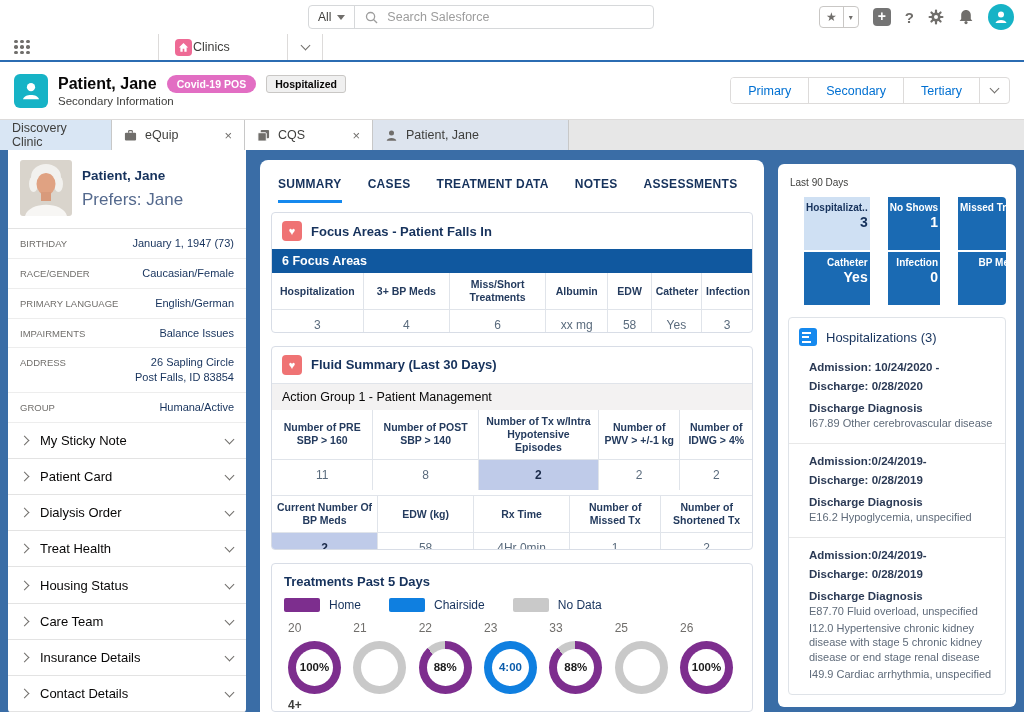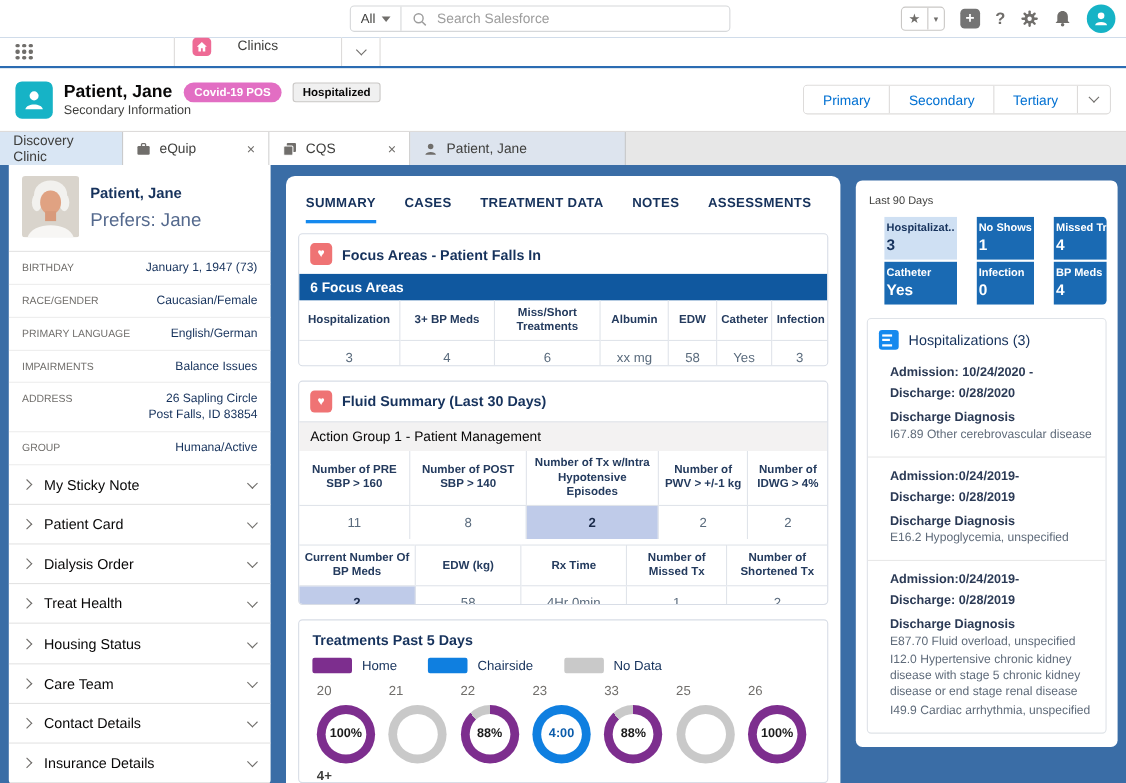--- a/index.html
+++ b/index.html
@@ -2,41 +2,41 @@
 <html><head>
 <meta charset="utf-8">
 <style>
   * { margin:0; padding:0; box-sizing:border-box; }
   html,body { width:1024px; height:712px; overflow:hidden; background:#3a6da6; }
   body { font-family:"Liberation Sans", sans-serif; }
   .app { width:1024px; height:712px; display:flex; flex-direction:column; }
 
   
   .ghdr { height:34px; background:#fff; position:relative; flex:none; }
-  .search-box { position:absolute; left:318px; top:5px; width:346px; height:24px;
+  .search-box { position:absolute; left:308px; top:5px; width:346px; height:24px;
     border:1px solid #d6d8da; border-radius:4px; display:flex; align-items:center; background:#fff; }
   .scope { display:flex; align-items:center; gap:6px; padding:0 9px; height:100%;
     border-right:1px solid #d6d8da; font-size:12px; color:#3e3e3c; cursor:pointer; }
   .tri-down { width:0; height:0; border-left:4px solid transparent; border-right:4px solid transparent; border-top:5px solid #706e6b; }
   .srch-in { flex:1; display:flex; align-items:center; gap:9px; padding:0 10px; font-size:12.5px; color:#9d9d9d; }
   .util { position:absolute; right:10px; top:4px; display:flex; align-items:center; gap:14px; height:26px; }
   .fav-group { display:flex; border:1px solid #c9c7c5; border-radius:4px; height:22px; overflow:hidden; }
   .fav-star { width:23px; display:flex; align-items:center; justify-content:center; font-size:12px; color:#706e6b; }
   .fav-caret { width:15px; border-left:1px solid #c9c7c5; display:flex; align-items:center; justify-content:center; font-size:8px; color:#706e6b; }
   .plus-tile { width:18px; height:18px; background:#747474; border-radius:4px; color:#fff;
     font-size:14px; font-weight:bold; line-height:17px; text-align:center; }
   .help-q { font-size:15px; font-weight:bold; color:#706e6b; }
   .ic { display:block; }
   .avatar-circ { width:26px; height:26px; border-radius:50%; background:#16b3c6; display:flex; align-items:center; justify-content:center; }
 
   
   .appnav { height:28px; background:#fff; border-bottom:2px solid #2b6cb2; display:flex; align-items:stretch; flex:none; }
   .waffle { display:grid; grid-template-columns:repeat(3,4px); grid-gap:2px; align-self:center; margin-left:14px; }
   .waffle i { width:3.5px; height:3.5px; background:#706e6b; border-radius:50%; }
-  .appnav-tab { display:flex; gap:24px; padding:0 16px; border-left:1px solid #dddbda; margin-left:128px; cursor:pointer; }
+  .appnav-tab { display:flex; align-items:center; gap:1px; padding:0 16px; border-left:1px solid #dddbda; margin-left:128px; cursor:pointer; }
   .home-tile { width:17px; height:17px; background:#ee6a95; border-radius:4px; display:flex; align-items:center; justify-content:center; }
   .appnav-label { font-size:12.5px; color:#3e3e3c; min-width:78px; }
   .appnav-chev { width:36px; border-left:1px solid #dddbda; border-right:1px solid #dddbda; display:flex; align-items:center; justify-content:center; cursor:pointer; }
   .chv { display:inline-block; width:7px; height:7px; border-right:1.5px solid #706e6b; border-bottom:1.5px solid #706e6b; }
   .chv.down { transform:rotate(45deg); margin-top:-4px; }
   .chv.right { transform:rotate(-45deg); }
 
   
   .phdr { height:58px; background:#fff; border-bottom:1px solid #dddbda; display:flex; align-items:center; padding:0 14px; flex:none; }
   .p-avatar { width:34px; height:34px; border-radius:6px; background:#16b3c6; display:flex; align-items:center; justify-content:center; }
@@ -108,21 +108,21 @@
   .day-label { font-size:12px; color:#706e6b; margin-bottom:6px; }
   .donut { width:53px; height:53px; border-radius:50%; display:flex; align-items:center; justify-content:center; background:#c9c9c9; }
   .donut-center { width:37px; height:37px; background:#fff; border-radius:50%; display:flex; align-items:center; justify-content:center;
     font-size:11.5px; font-weight:bold; color:#1b1b1b; }
   .donut-sub { font-size:12px; font-weight:bold; color:#3e3e3c; height:14px; margin-top:4px; }
 
   
   .right-card { width:238px; flex:none; background:#fff; border-radius:6px; margin-top:14px; align-self:flex-start; padding-bottom:2px; }
   .period { font-size:10px; color:#3e3e3c; padding:13px 12px 9px; }
   .stat-grid { display:grid; grid-template-columns:1fr 1fr 1fr; grid-gap:2px; margin:0 10px; border-radius:4px; overflow:hidden; }
-  .stat { background:#1a6ab3; color:#fff; text-align:left; padding:5px 2px 6px; cursor:pointer;margin-left:16px; }
+  .stat { background:#1a6ab3; color:#fff; text-align:right; padding:5px 2px 20px; cursor:pointer;margin-left:16px; }
   .stat.selected { background:#cfe0f3; color:#16325c; }
   .stat-label { font-size:10px; font-weight:bold; white-space:nowrap; overflow:hidden; }
   .stat-value { font-size:14px; font-weight:bold; margin-top:1px; }
   .hosp-card { border:1px solid #dfe3e8; border-radius:4px; margin:12px 10px 10px; }
   .hosp-hdr { display:flex; gap:9px; align-items:center; padding:10px 10px 4px; }
   .list-tile { width:18px; height:18px; background:#1589ee; border-radius:3px; padding-top:1px; flex:none; }
   .list-tile b { display:block; height:2px; background:#fff; margin:2.5px 3px 0; }
   .hosp-title { font-weight:normal; font-size:13px; color:#16325c; }
   .hosp-entry { padding:4px 12px 12px 20px; border-bottom:1px solid #e8e8e8; }
   .hosp-entry:last-child { border-bottom:none; }
@@ -332,26 +332,26 @@
         <span class="acc-label">Housing Status</span>
         <span class="chv down"></span>
       </div>
       <div class="acc">
         <span class="chv right"></span>
         <span class="acc-label">Care Team</span>
         <span class="chv down"></span>
       </div>
       <div class="acc">
         <span class="chv right"></span>
+        <span class="acc-label">Insurance Details</span>
+        <span class="chv down"></span>
+      </div>
+      <div class="acc">
+        <span class="chv right"></span>
         <span class="acc-label">Contact Details</span>
-        <span class="chv down"></span>
-      </div>
-      <div class="acc">
-        <span class="chv right"></span>
-        <span class="acc-label">Insurance Details</span>
         <span class="chv down"></span>
       </div>
     </div>
 
     <div class="main-card">
       <div class="mtabs">
         <span class="mtab active">SUMMARY</span>
         <span class="mtab">CASES</span>
         <span class="mtab">TREATMENT DATA</span>
         <span class="mtab">NOTES</span>

